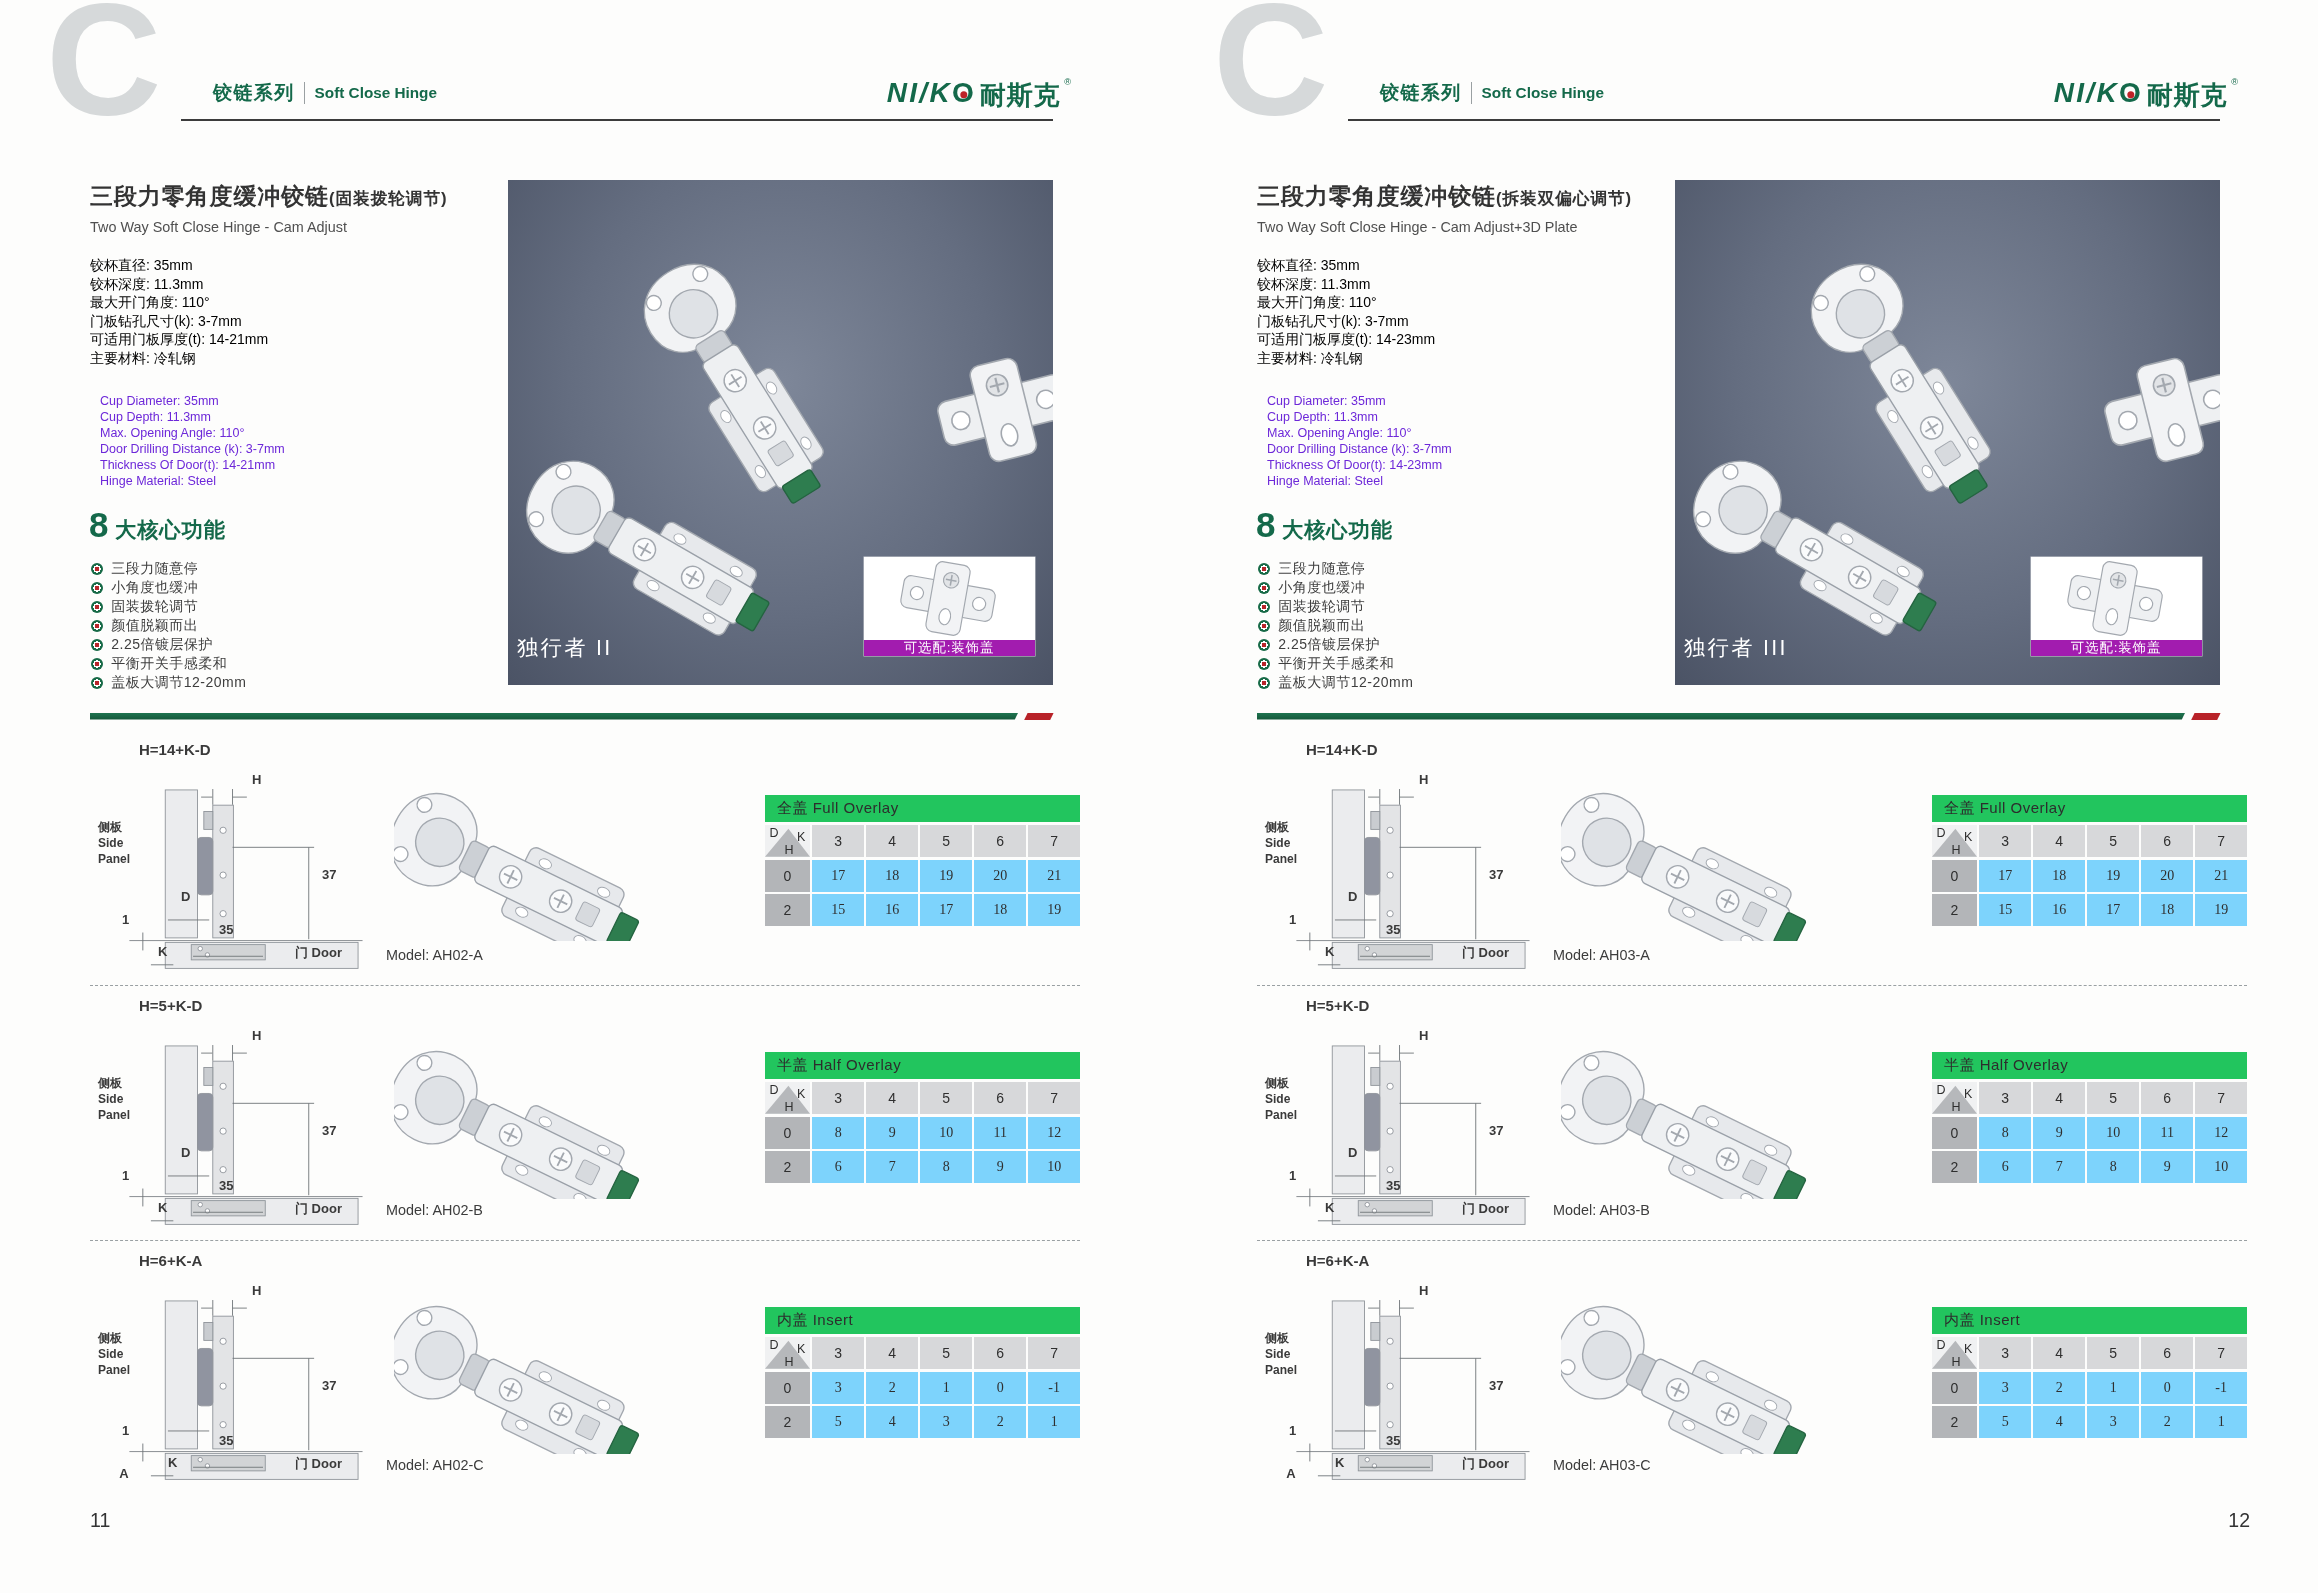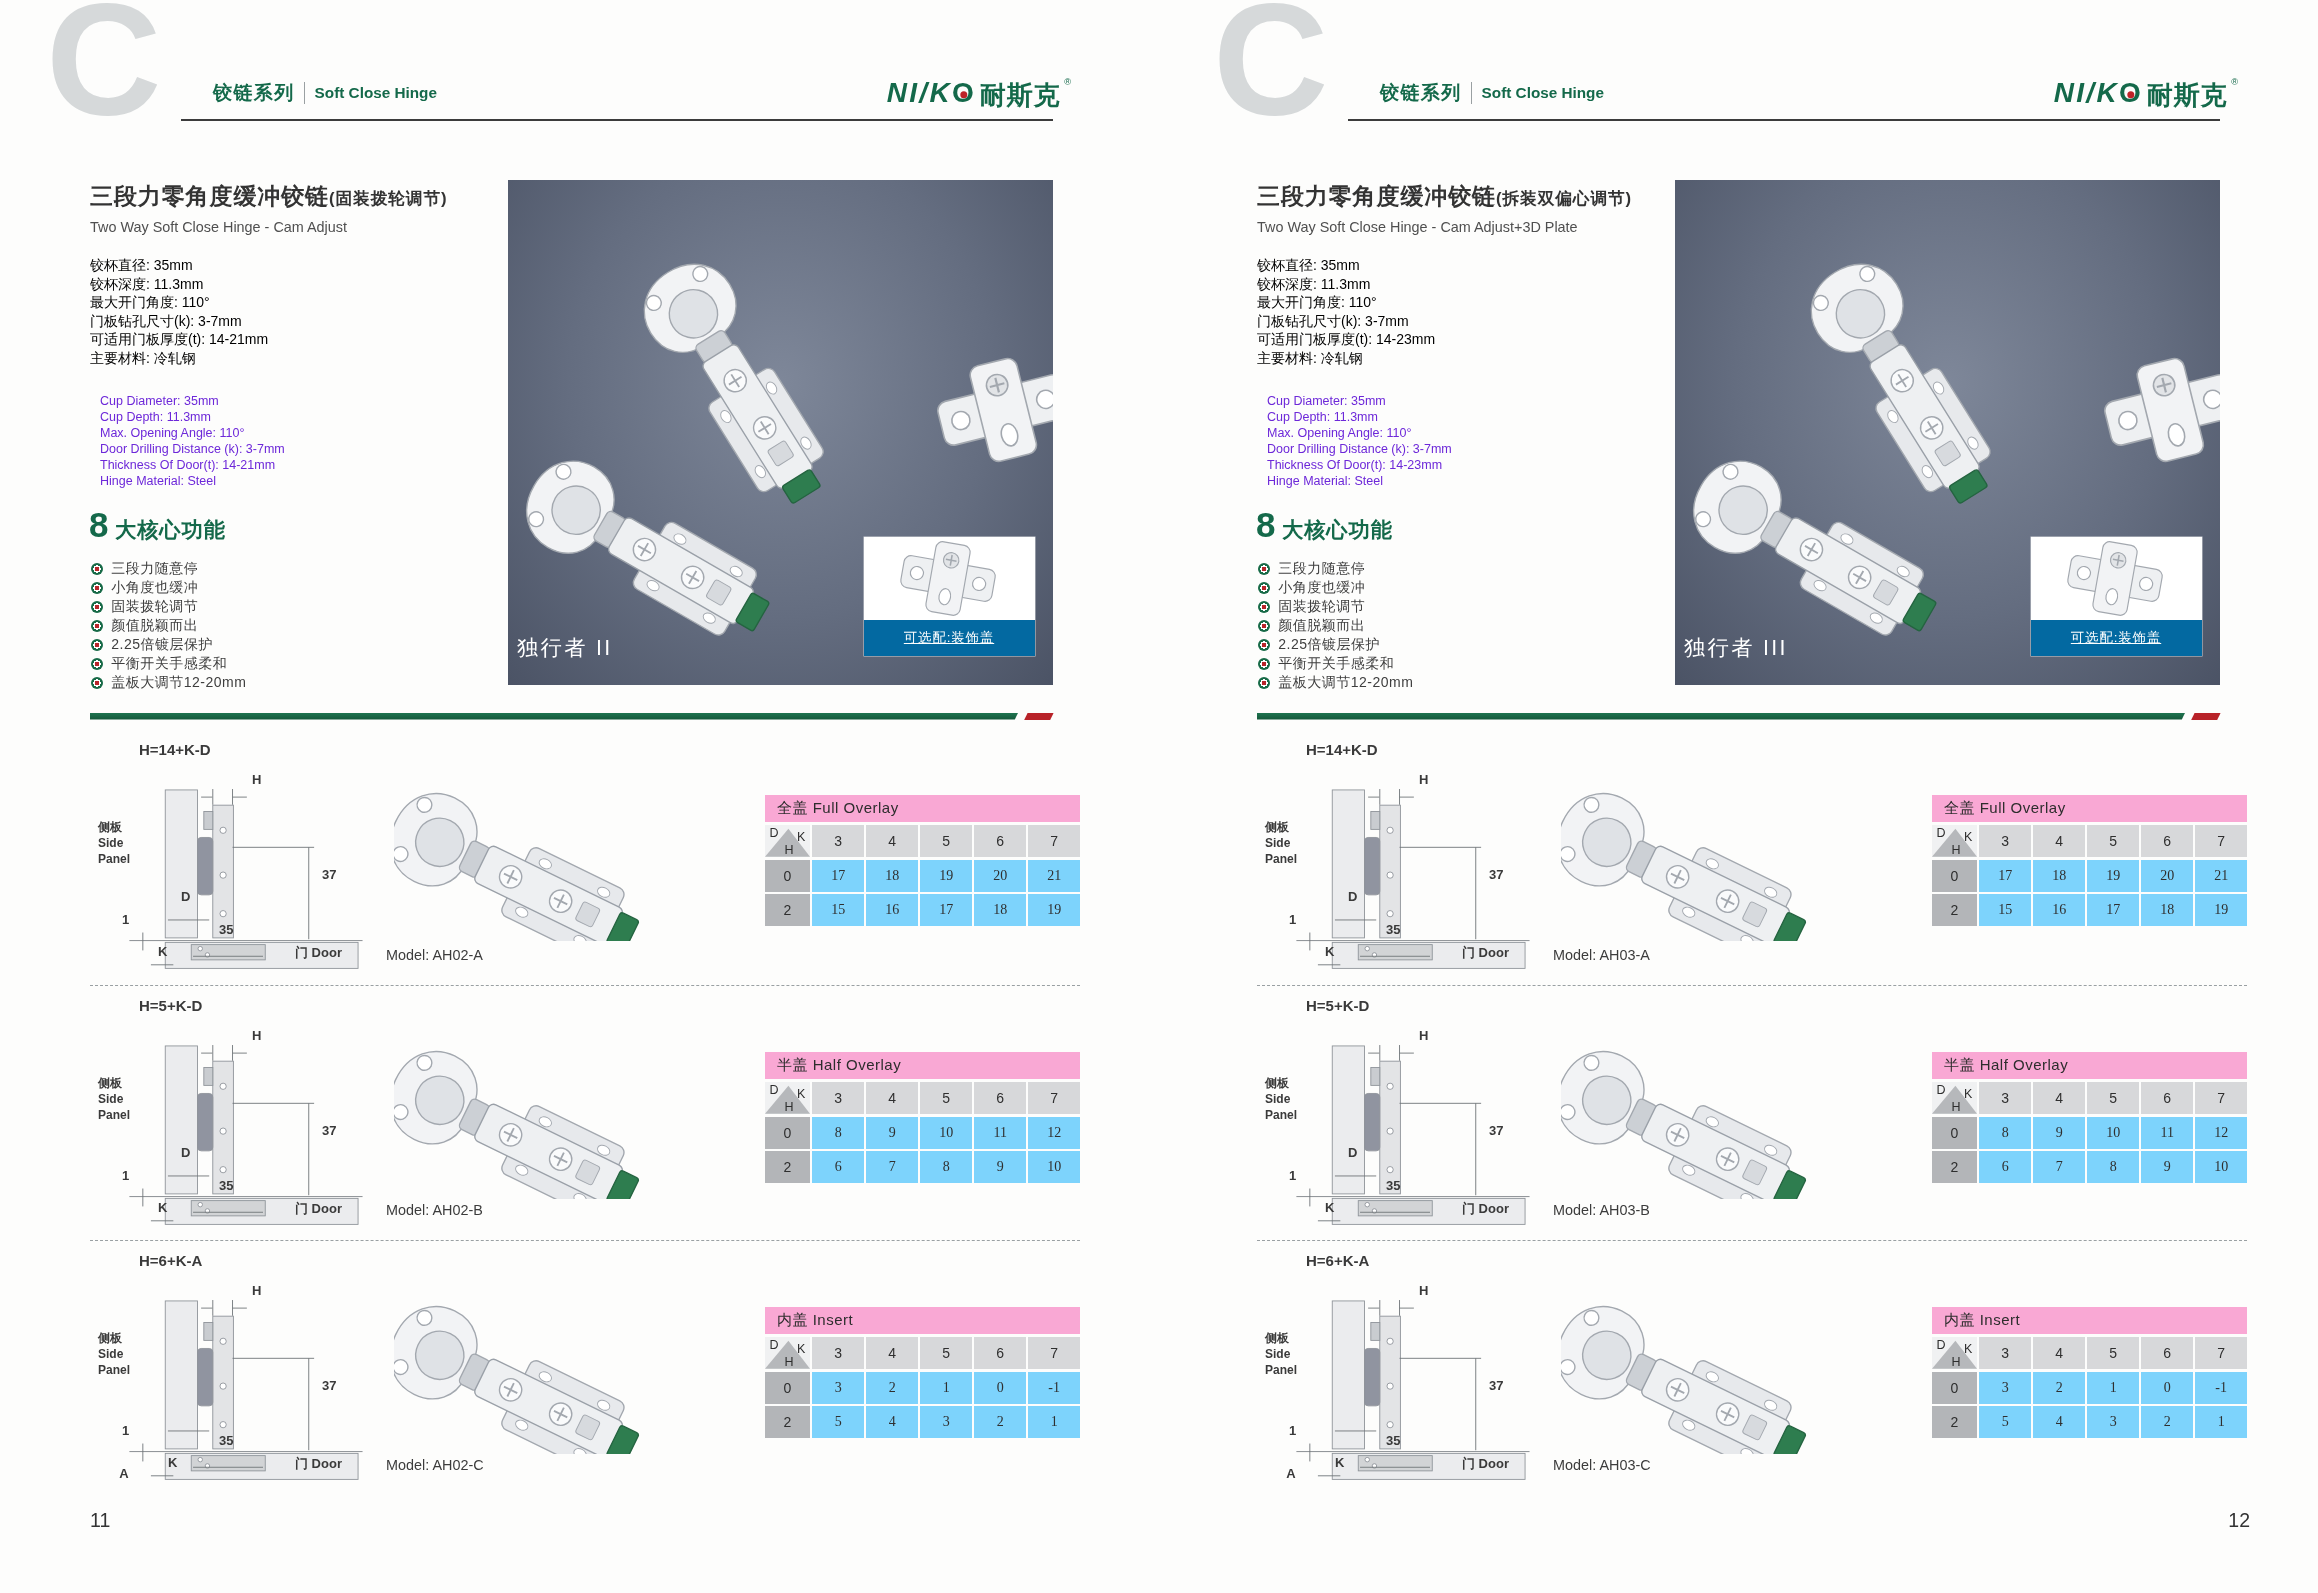--- a/index.html
+++ b/index.html
@@ -40,21 +40,21 @@
   .f-text{font-size:14px;color:#3e3e3e;letter-spacing:0.5px;}
 
   
   .photo{position:absolute;left:508px;top:180px;width:545px;height:505px;
     background:radial-gradient(ellipse at 50% 40%, #7e8799 0%, #646d80 55%, #4b5365 100%);}
   .photo-label{position:absolute;left:9px;bottom:23px;color:#ffffff;font-size:21.3px;letter-spacing:2.3px;}
   .photo-svg{position:absolute;left:0;top:0;width:100%;height:100%;}
   .inset{position:absolute;right:18.5px;bottom:29px;width:171px;background:#ffffff;box-shadow:0 0 0 0.5px #cfd2d6;}
   .inset-img{height:83px;position:relative;overflow:hidden;}
   .inset-img svg{position:absolute;left:10.2px;top:2.8px;}
-  .inset-caption{height:36px;background:#0369a1;color:#fff;font-size:13.4px;display:flex;align-items:center;justify-content:center;letter-spacing:0.9px;text-decoration:underline;}
+  .inset-caption{height:16px;background:#a21caf;color:#fff;font-size:13.4px;display:flex;align-items:center;justify-content:center;letter-spacing:0.9px;}
 
   
   .divider-green{position:absolute;left:90px;top:713px;width:928px;height:6.5px;
     background:linear-gradient(180deg,#1f7450 0%,#14573a 100%);
     clip-path:polygon(0 0,100% 0,calc(100% - 3.2px) 100%,0 100%);}
   .divider-red{position:absolute;left:1026px;top:713px;width:26px;height:6.5px;background:#b82228;transform:skewX(-26deg);}
 
   
   .dash{position:absolute;left:90px;width:990px;border-top:1.4px dashed #9aa0a3;}
   .diagram{position:absolute;left:98px;width:290px;height:234px;font-weight:bold;}
@@ -62,21 +62,21 @@
   .dg-label{position:absolute;font-size:13px;color:#3a3a3a;}
   .dg-formula{position:absolute;left:41px;top:0;font-size:15px;color:#3a3a3a;}
   .dg-side{line-height:16px;font-size:12px;}
   .rphoto{position:absolute;left:394px;width:306px;height:204px;}
   .model{position:absolute;left:386px;font-size:14.4px;color:#3c3c3c;}
   .page-num{position:absolute;top:1509px;font-size:19.5px;color:#333;}
   #p1 .page-num{left:90px;} #p2 .page-num{right:83px;}
 
   
   .htable{position:absolute;left:765px;width:315px;}
-  .t-title{height:27px;background:#f9a8d4;color:#2d2d2d;font-size:15px;display:flex;align-items:center;padding-left:12px;letter-spacing:0.5px;box-sizing:border-box;}
+  .t-title{height:27px;background:#22c55e;color:#2d2d2d;font-size:15px;display:flex;align-items:center;padding-left:12px;letter-spacing:0.5px;box-sizing:border-box;}
   .t-row{display:flex;gap:2.3px;margin-top:2.8px;}
   .t-corner{width:45px;height:32px;position:relative;background:#f0f1f2;overflow:hidden;flex:0 0 45px;}
   .t-corner::before{content:"";position:absolute;inset:0;background:#b6b8bb;clip-path:polygon(0 100%,52% 12%,100% 100%);}
   .tc-d{position:absolute;left:4.6px;top:0.9px;font-size:12.5px;color:#2e2e2e;}
   .tc-k{position:absolute;right:4.6px;top:5.6px;font-size:12.5px;color:#2e2e2e;}
   .tc-h{position:absolute;left:19.5px;bottom:0px;font-size:12.5px;color:#2e2e2e;}
   .t-label{width:45px;height:32px;background:#b3b5b8;display:flex;align-items:center;justify-content:center;font-size:14px;color:#2e2e2e;flex:0 0 45px;}
   .t-cells{flex:1;display:flex;gap:2.3px;}
   .t-cell{flex:1;height:32px;display:flex;align-items:center;justify-content:center;font-size:14px;color:#2f2f2f;}
   .th{background:#d7d8da;}

